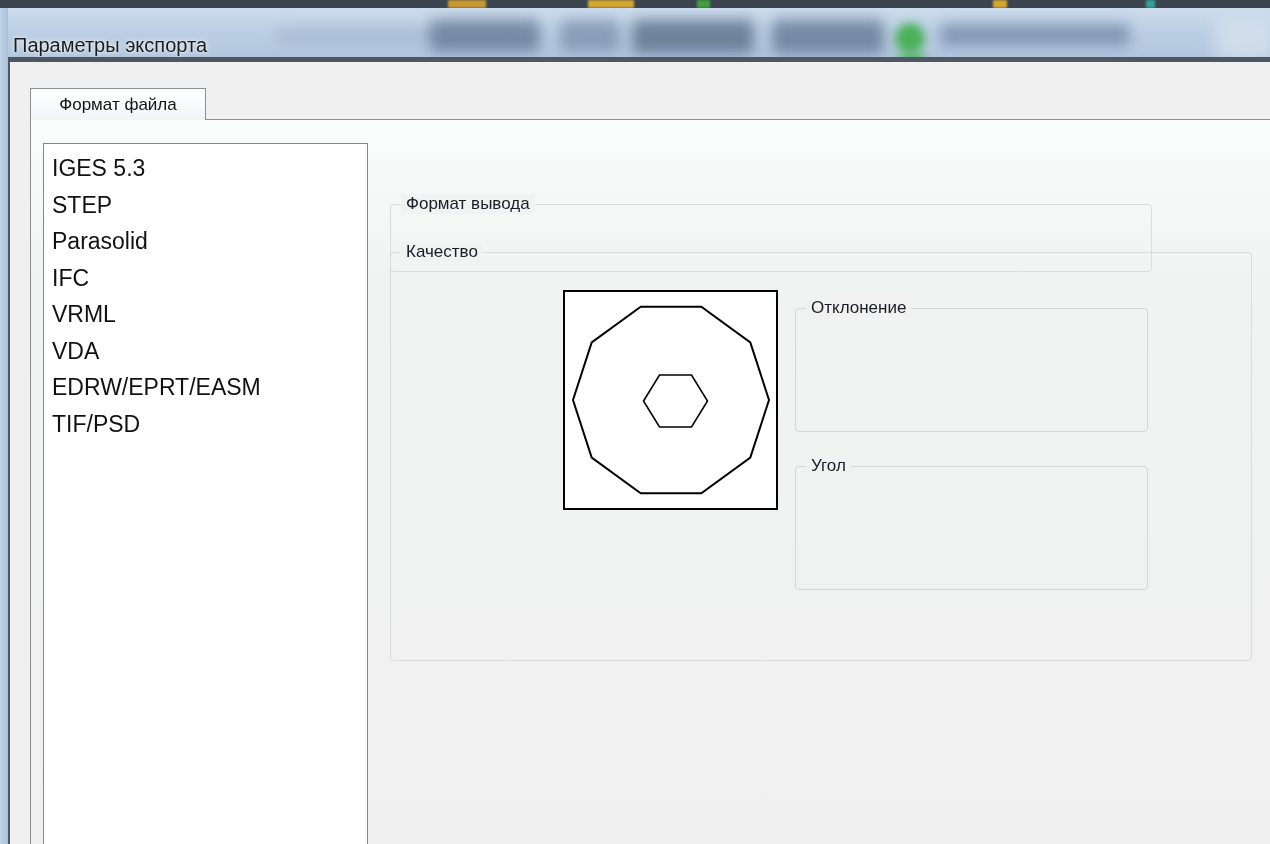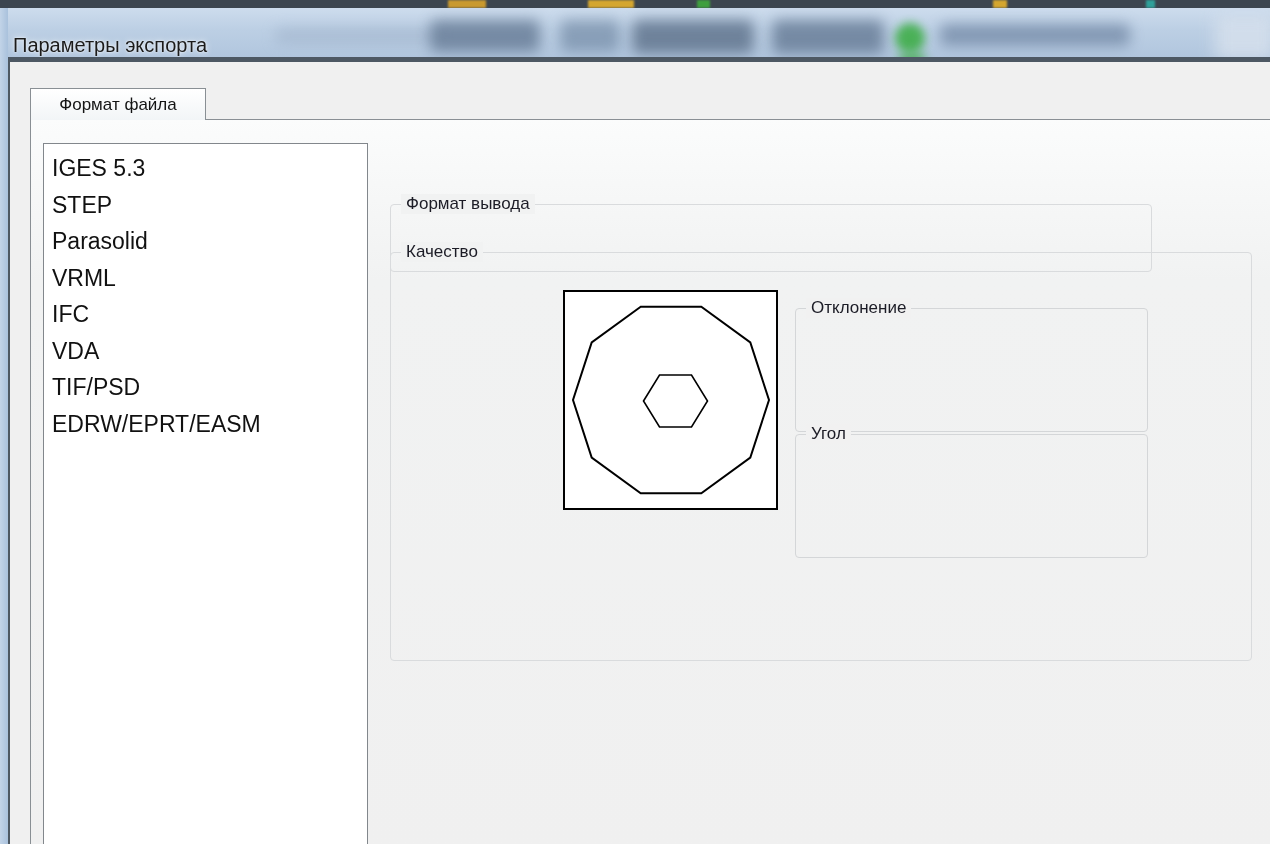--- a/index.html
+++ b/index.html
@@ -110,25 +110,25 @@
 
 <div class="tab-page"></div>
 <div class="tab">
   <span>Формат файла</span>
 </div>
 
 <div class="fmt-list">
   <div class="fmt-item"><span>IGES 5.3</span></div>
   <div class="fmt-item"><span>STEP</span></div>
   <div class="fmt-item"><span>Parasolid</span></div>
+  <div class="fmt-item"><span>IFC</span></div>
   <div class="fmt-item"><span>VRML</span></div>
-  <div class="fmt-item"><span>IFC</span></div>
   <div class="fmt-item"><span>VDA</span></div>
+  <div class="fmt-item"><span>EDRW/EPRT/EASM</span></div>
   <div class="fmt-item"><span>TIF/PSD</span></div>
-  <div class="fmt-item"><span>EDRW/EPRT/EASM</span></div>
 </div>
 
 <div class="group" style="left:390px;top:156px;width:762px;height:68px;margin-top:48px;">
   <span class="glabel">Формат вывода</span>
 </div>
 <div class="radio-row" style="left:405px;top:186px;">
   <div class="radio checked"></div>
   <span class="radio-label">двоичный</span>
 </div>
 <div class="radio-row" style="left:580px;top:186px;">
@@ -168,21 +168,21 @@
   <span class="glabel" style="background:#f1f1f1;">Отклонение</span>
 </div>
 <div class="slider" style="left:808px;top:314px;">
   <div class="track"></div>
   <div class="thumb"></div>
 </div>
 <div class="ticks" style="left:810px;top:344px;"></div>
 <span class="field-label" style="left:802px;top:370px;">Допуск:</span>
 <div class="field" style="left:915px;top:362px;">0.14580296мм</div>
 
-<div class="group" style="left:795px;top:434px;width:353px;height:124px;border-color:#d4d6d8;">
+<div class="group" style="left:795px;top:466px;width:353px;height:124px;border-color:#d4d6d8;">
   <span class="glabel" style="background:#f1f1f1;">Угол</span>
 </div>
 <div class="slider" style="left:808px;top:459px;">
   <div class="track"></div>
   <div class="thumb"></div>
 </div>
 <div class="ticks" style="left:810px;top:489px;"></div>
 <span class="field-label" style="left:802px;top:520px;">Допуск:</span>
 <div class="field" style="left:915px;top:512px;">30.00000градусов</div>
 

